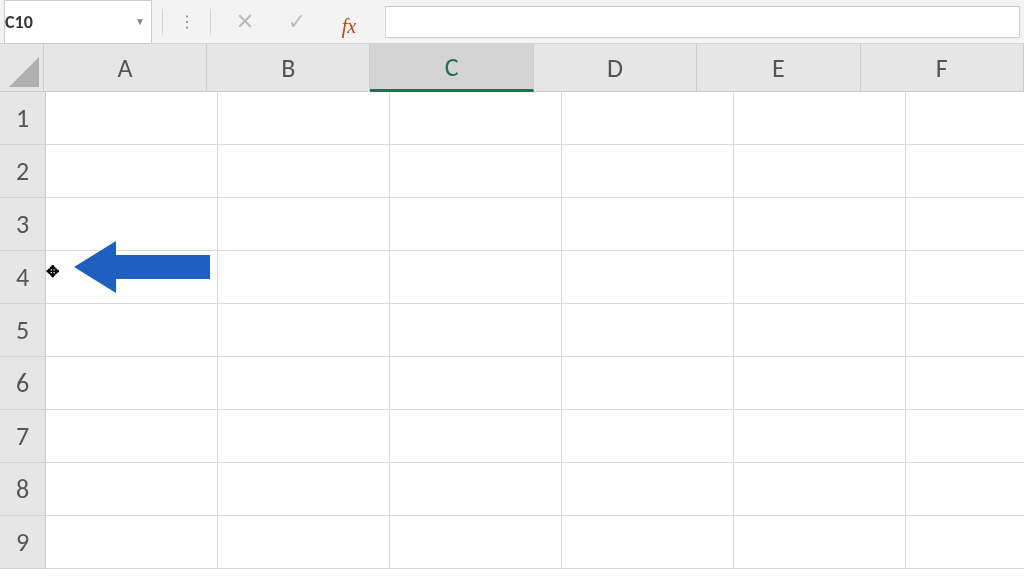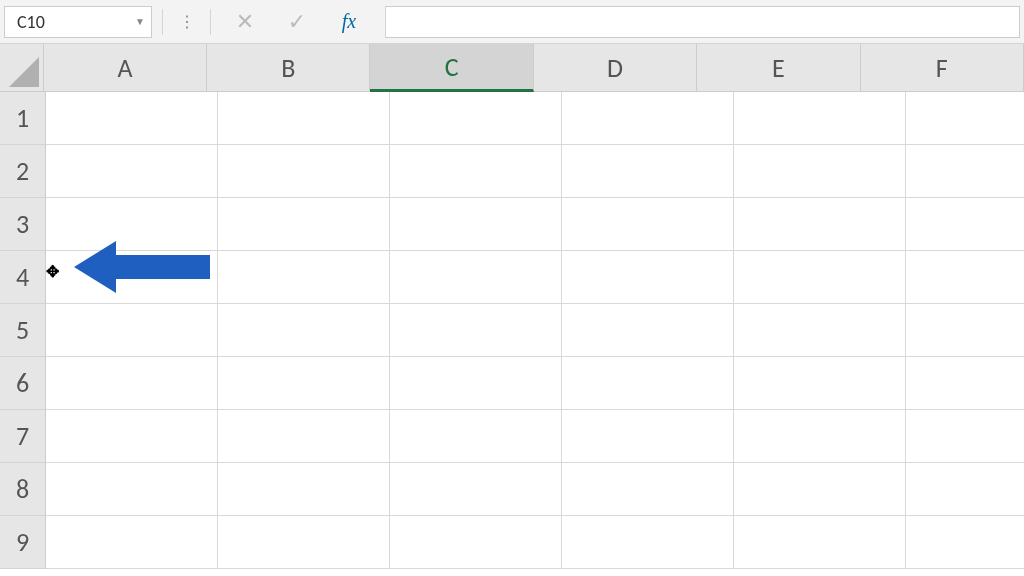--- a/index.html
+++ b/index.html
@@ -18,29 +18,30 @@
       background: #f3f3f3;
       border-bottom: 1px solid #d4d4d4;
       display: flex;
       align-items: center;
       padding: 6px 4px;
       gap: 4px;
     }
     
     .name-box {
       width: 148px;
-      height: 32px;
+      height: 44px;
       background: #fff;
       border: 1px solid #ccc;
       display: flex;
       align-items: center;
-      padding: 0 12px;
+      padding: 0 0;
       font-size: 18px;
       color: #333;
       position: relative;
+      font-weight: bold;
     }
     
     .name-box-dropdown {
       position: absolute;
       right: 6px;
       color: #888;
       font-size: 10px;
     }
     
     .fb-sep {
@@ -62,21 +63,21 @@
       height: 32px;
       display: flex;
       align-items: center;
       justify-content: center;
       color: #bbb;
       font-size: 20px;
     }
     
     .fb-btn.cancel { font-weight: 300; font-size: 22px; }
     .fb-btn.enter { font-size: 22px; }
-    .fb-btn.fx { font-style: italic; font-family: 'Times New Roman', serif; font-size: 20px; color: #0369a1; }
+    .fb-btn.fx { font-style: italic; font-family: 'Times New Roman', serif; font-size: 20px; color: #c2410c; align-items: flex-end; }
     
     .formula-input {
       flex: 1;
       height: 32px;
       background: #fff;
       border: 1px solid #ccc;
       border-left: 1px solid #d4d4d4;
       padding: 0 8px;
       font-size: 18px;
       margin-left: 8px;

